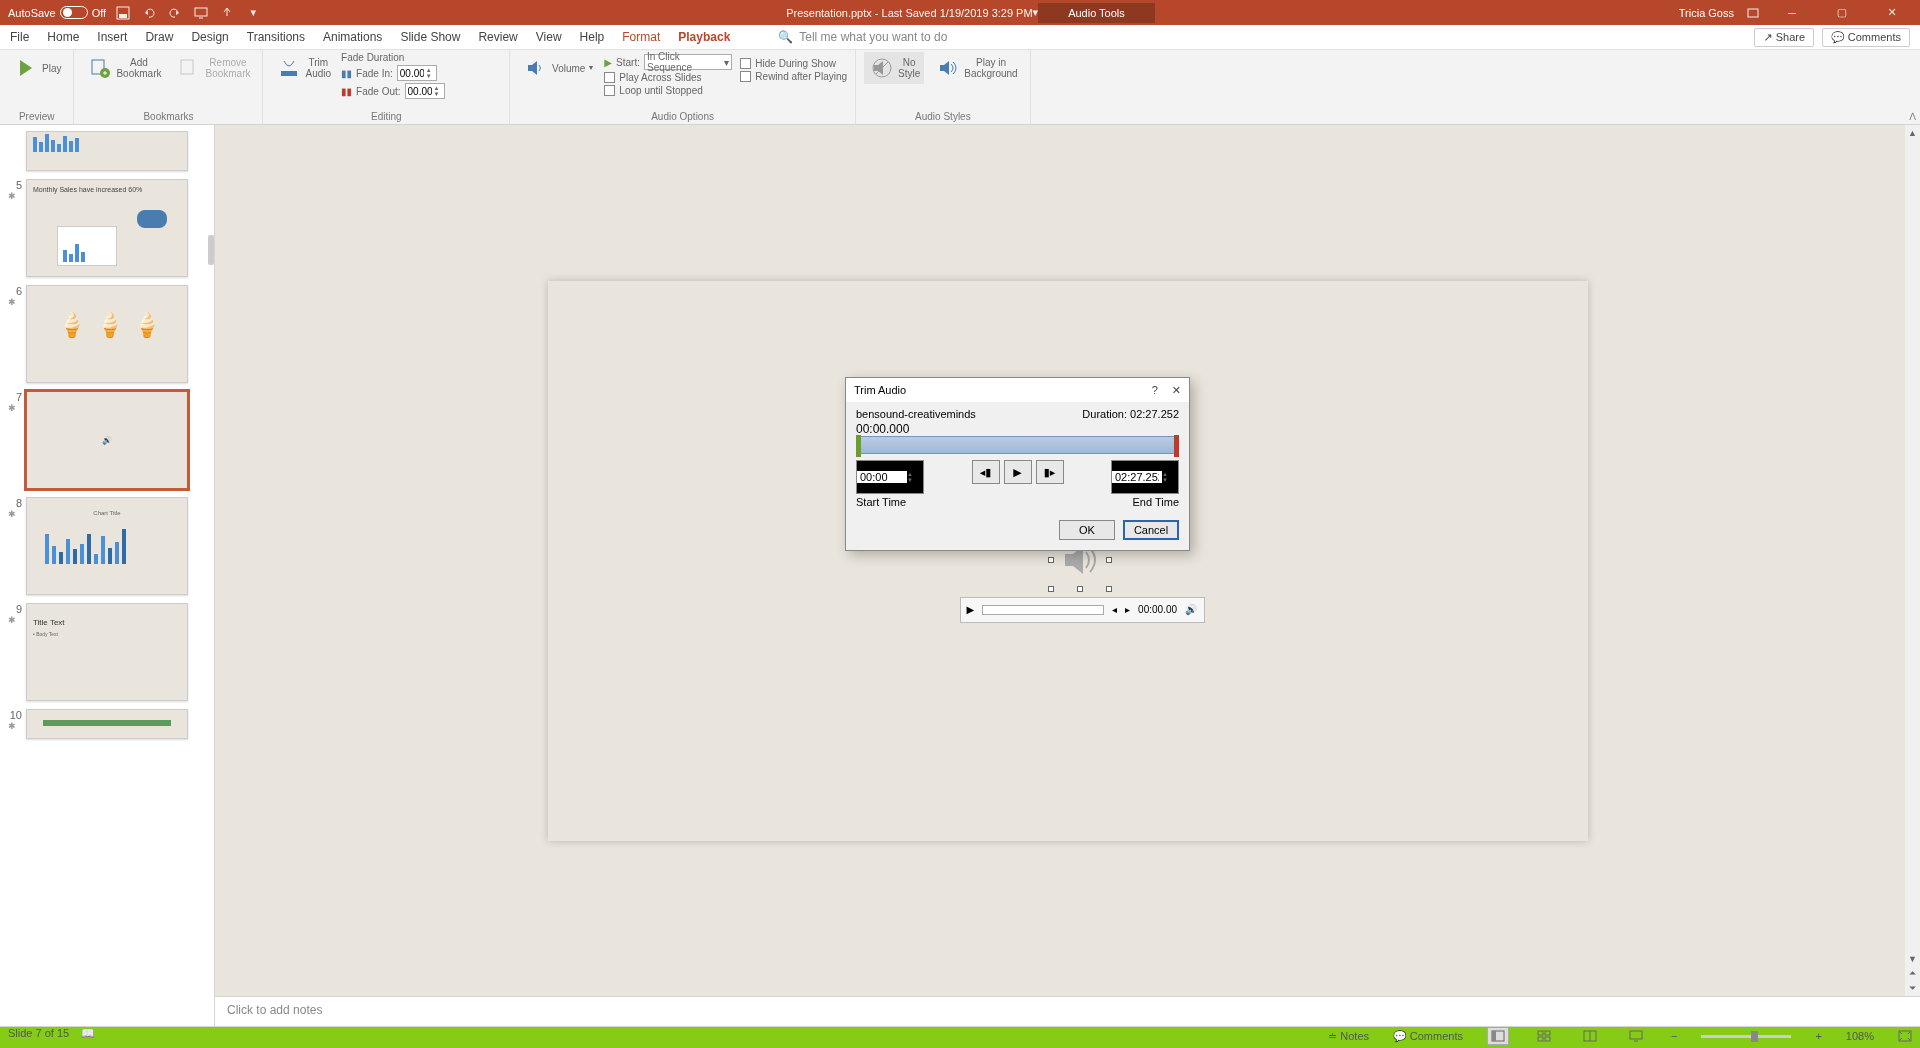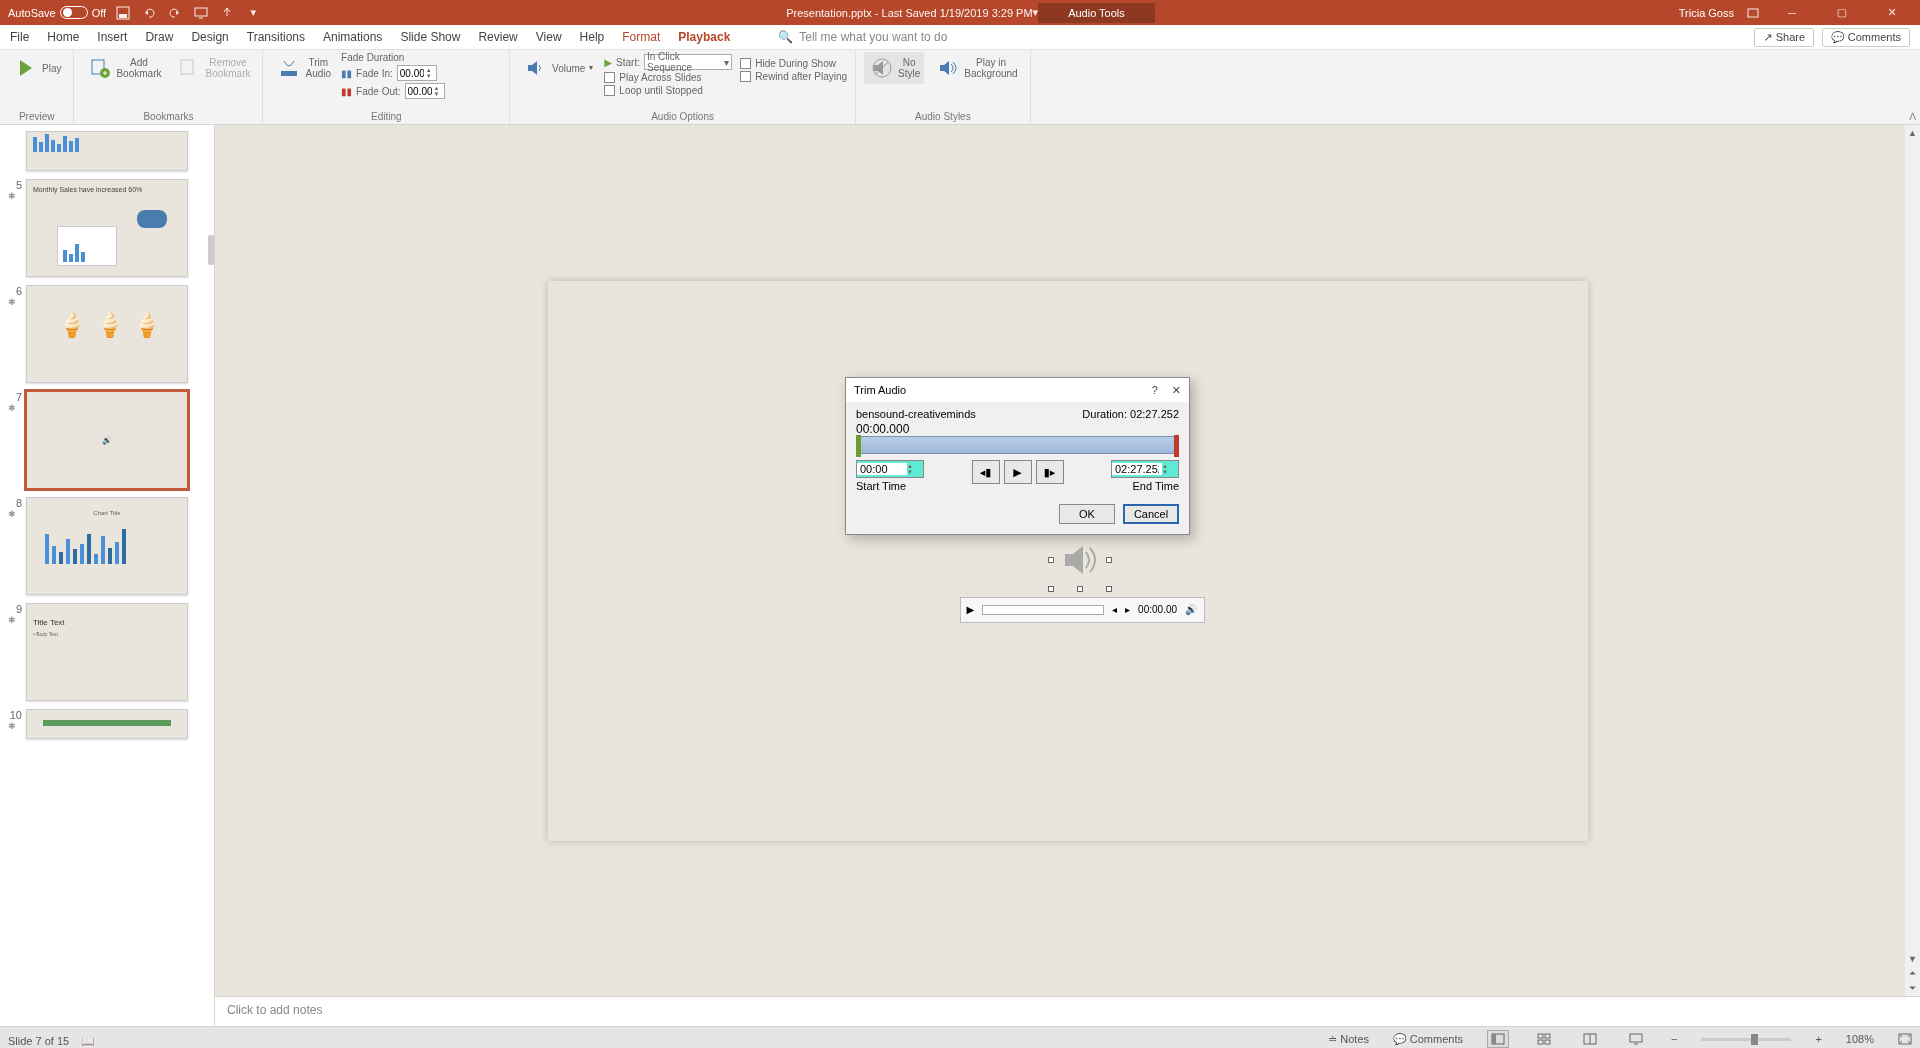--- a/index.html
+++ b/index.html
@@ -48,38 +48,38 @@
 .thumbnum{width:14px;font-size:11px;color:#666;text-align:right}
 .thumbstar{font-size:9px;color:#999}
 .thumbbox{width:162px;height:98px;background:#e9e5dc;border:1px solid #ccc;box-shadow:0 1px 2px rgba(0,0,0,.15);position:relative;font-size:7px;padding:6px}
 .thumbbox.sel{outline:3px solid #c55a3b;outline-offset:-1px}
 .canvas{flex:1;background:#e9e5dc;display:flex;flex-direction:column;position:relative}
 .slide-vp{flex:1;display:flex;align-items:center;justify-content:center;position:relative;overflow:hidden}
 .slide{width:1040px;height:560px;background:#e9e5dc;position:relative;box-shadow:0 0 8px rgba(0,0,0,.2)}
 .notes{height:30px;border-top:1px solid #d4d4d4;background:#fff;padding:6px 12px;color:#888;font-size:12px}
 .scroll-v{position:absolute;right:0;top:0;width:15px;height:100%;background:#f0f0f0;display:flex;flex-direction:column;align-items:center}
 .scroll-arrow{width:15px;height:15px;font-size:9px;display:flex;align-items:center;justify-content:center;color:#666}
-.statusbar{height:22px;background:#e5e5e5;border-top:1px solid #d4d4d4;display:flex;align-items:flex-end;padding:0 8px;font-size:11px;color:#555}
+.statusbar{height:22px;background:#84cc16;border-top:1px solid #d4d4d4;display:flex;align-items:flex-start;padding:0 8px;font-size:11px;color:#555}
 .statusbar .sleft{display:flex;gap:12px}
 .statusbar .sright{margin-left:auto;display:flex;align-items:center;gap:24px}
 .viewbtn{width:22px;height:18px;border:1px solid transparent;display:flex;align-items:center;justify-content:center}
 .viewbtn.act{background:#ddd;border-color:#aaa}
 .zoomslider{width:90px;height:3px;background:#ccc;position:relative}
 .zoomslider .knob{width:7px;height:11px;background:#888;position:absolute;left:55%;top:-4px}
 .dialog{position:absolute;left:630px;top:252px;width:345px;background:#f0f0f0;border:1px solid #888;box-shadow:4px 4px 12px rgba(0,0,0,.25);font-size:11px}
 .dlg-title{height:24px;display:flex;align-items:center;padding:0 8px;background:#fff}
 .dlg-title .close{margin-left:auto;display:flex;gap:14px;color:#444}
 .dlg-body{padding:6px 10px 10px}
 .dlg-row{display:flex;justify-content:space-between;align-items:center}
 .wave{height:18px;background:linear-gradient(#b8cce4,#9fb8d8);border:1px solid #7a94b8;position:relative;margin-bottom:4px}
 .marker-l{position:absolute;left:-1px;top:-2px;width:5px;height:22px;background:#6b9e2f}
 .marker-r{position:absolute;right:-1px;top:-2px;width:5px;height:22px;background:#c0392b}
 .dlg-controls{display:flex;justify-content:space-between;align-items:flex-start;margin-top:6px}
 .timebox{display:flex;flex-direction:column;gap:2px}
-.numinput{width:68px;height:18px;border:1px solid #888;background:#5eead4;display:flex;align-items:center}
+.numinput{width:68px;height:34px;border:1px solid #888;background:#000000;display:flex;align-items:center}
 .numinput input{border:none;width:50px;font-size:11px;padding:0 3px;outline:none}
 .playbtns{display:flex;gap:4px}
 .pbtn{width:28px;height:24px;border:1px solid #888;background:#e8e8e8;display:flex;align-items:center;justify-content:center;font-size:11px}
 .dlg-btns{display:flex;justify-content:flex-end;gap:8px;margin-top:12px}
 .dbtn{width:56px;height:20px;border:1px solid #888;background:#e8e8e8;font-size:11px}
 .dbtn.primary{border:2px solid #2b65b0}
 .audio-obj{position:absolute;left:503px;top:250px;width:58px;height:58px}
 .handle{width:6px;height:6px;border:1px solid #666;background:#fff;position:absolute}
 .speaker{width:40px;height:40px;position:absolute;left:9px;top:9px}
 .audio-player{position:absolute;left:412px;top:316px;width:245px;height:26px;background:#f7f7f7;border:1px solid #bbb;display:flex;align-items:center;gap:8px;padding:0 6px;font-size:10px}

